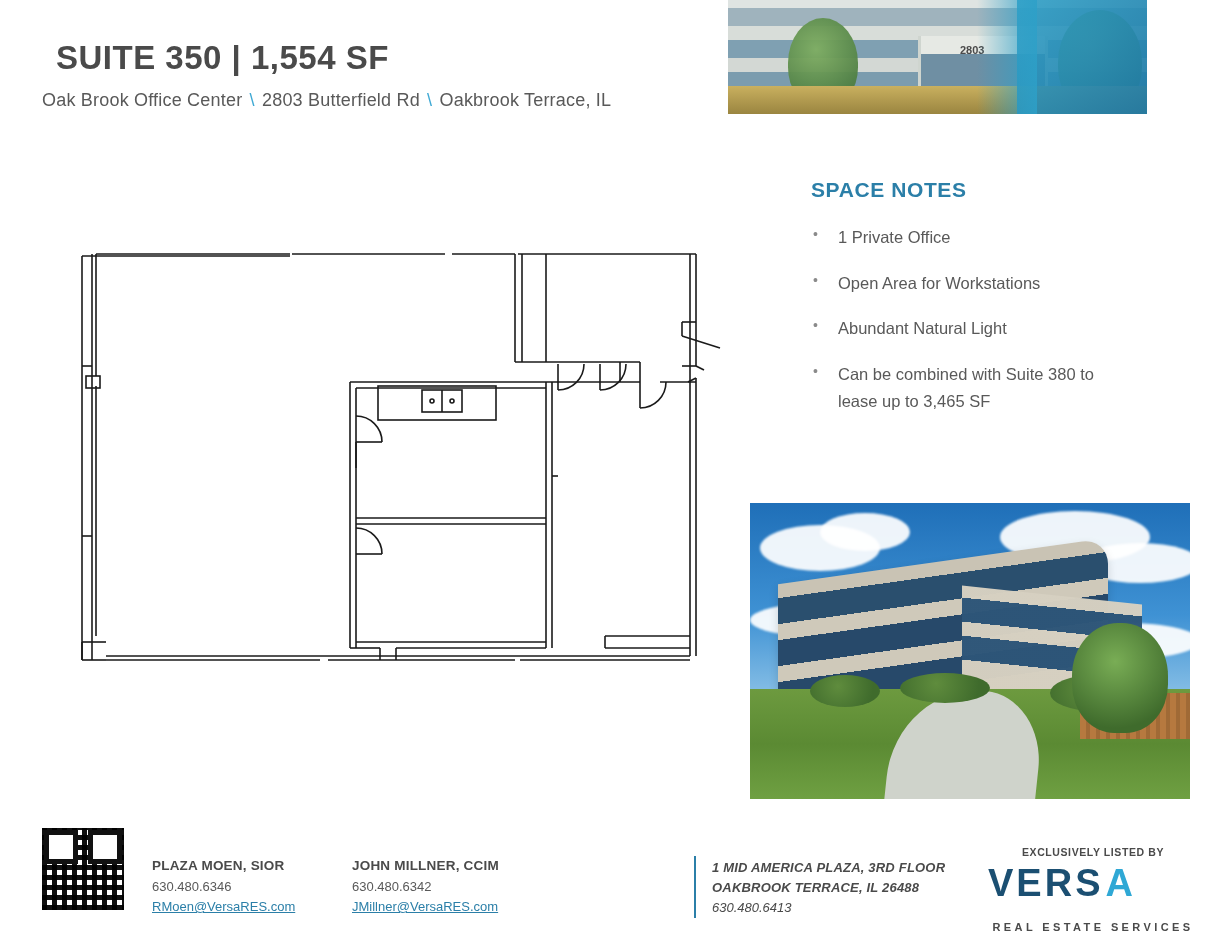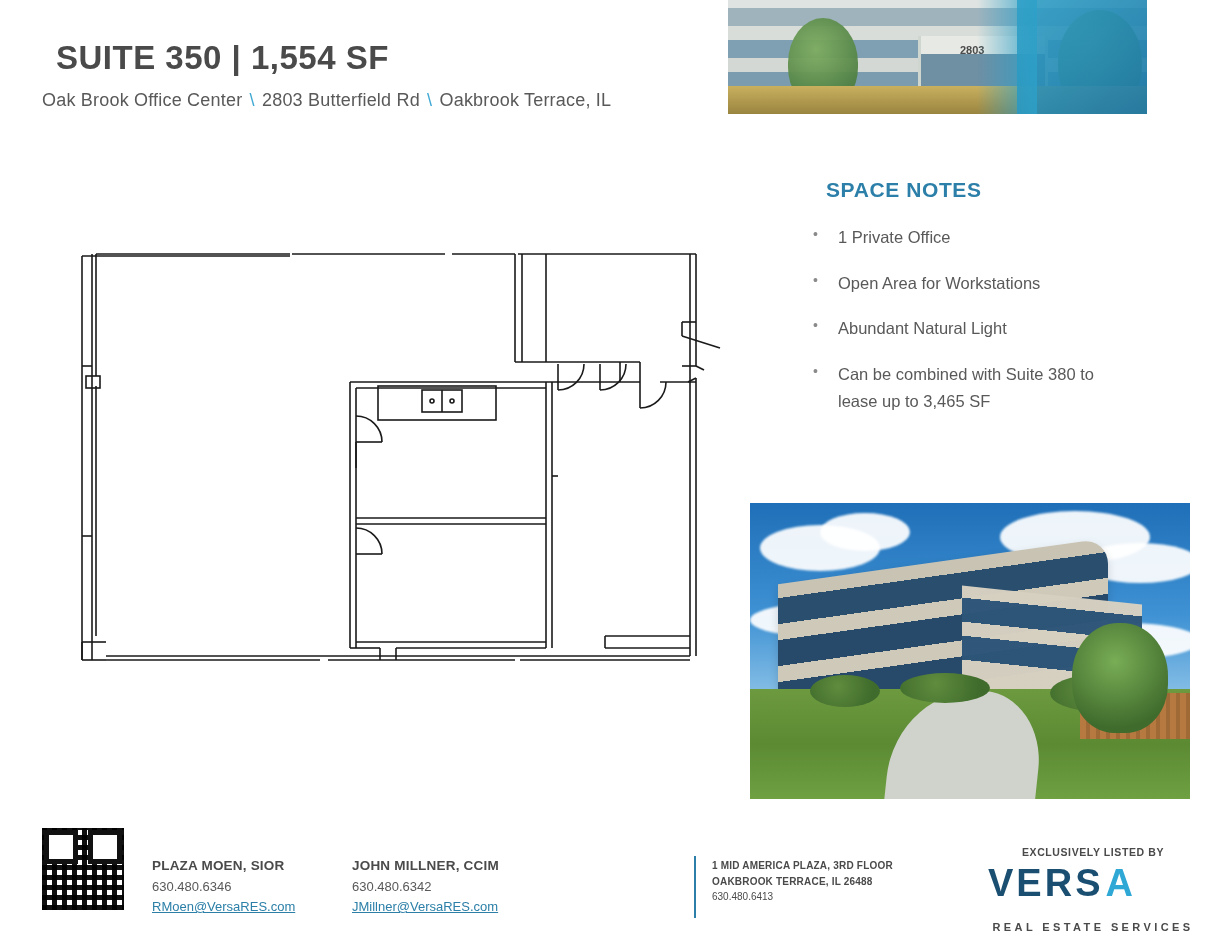--- a/index.html
+++ b/index.html
@@ -102,21 +102,21 @@
     position: absolute;
     left: 810px;
     top: 178px;
     width: 400px;
   }
   .notes-title {
     color: #2b7fa8;
     font-size: 21px;
     font-weight: 700;
     letter-spacing: .6px;
-    margin: 0 0 22px 16px;
+    margin: 0 0 22px 1px;
   }
   .note-row {
     display: flex;
     align-items: flex-start;
     margin-bottom: 19px;
   }
   .note-bullet {
     color: #8a8a8a;
     font-size: 14px;
     width: 28px;
@@ -287,23 +287,24 @@
 
   .divider {
     position: absolute;
     left: 694px; top: 856px;
     width: 2px; height: 62px;
     background: #2b7fa8;
   }
   .address {
     position: absolute;
     left: 712px; top: 858px;
-    font-size: 10px;
+    font-size: 13px;
     color: #4a4a4a;
     line-height: 1.55;
+    font-style: italic;
   }
   .address .strong { font-weight: 700; letter-spacing: .2px; }
   .address .phone { font-weight: 400; }
 
   .brand {
     position: absolute;
     right: 28px; top: 846px;
     width: 210px;
     text-align: center;
   }

